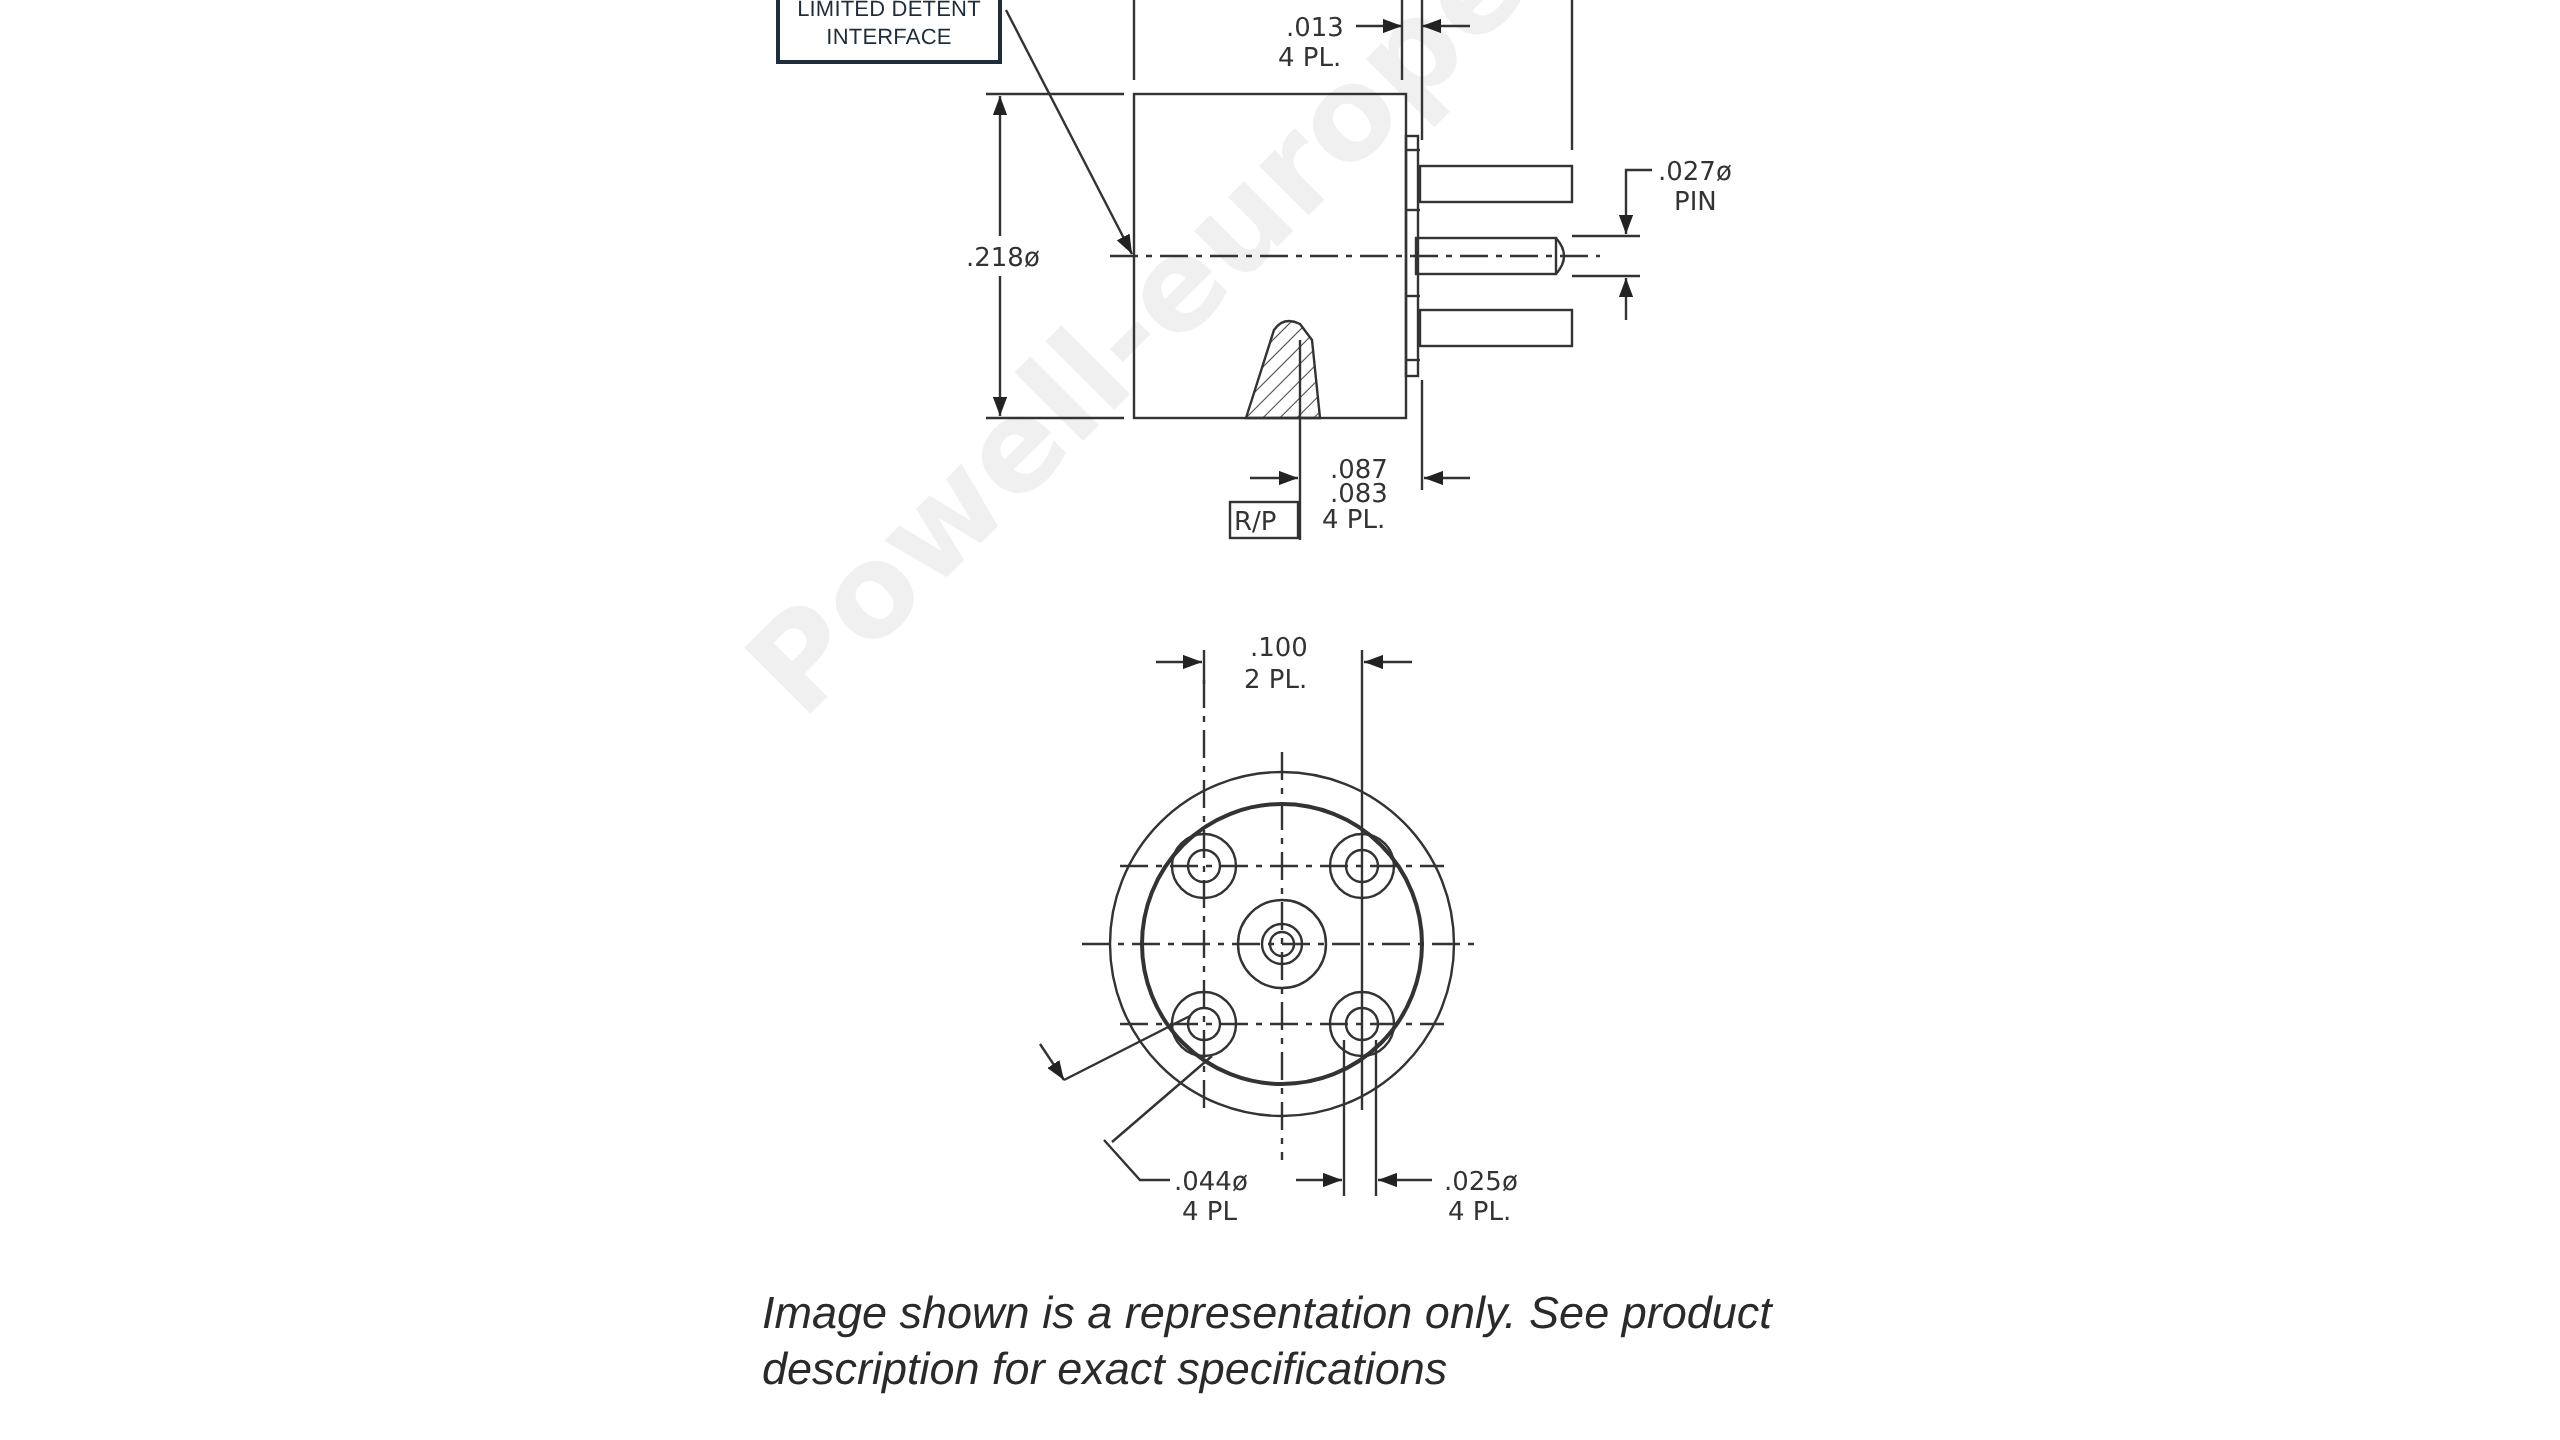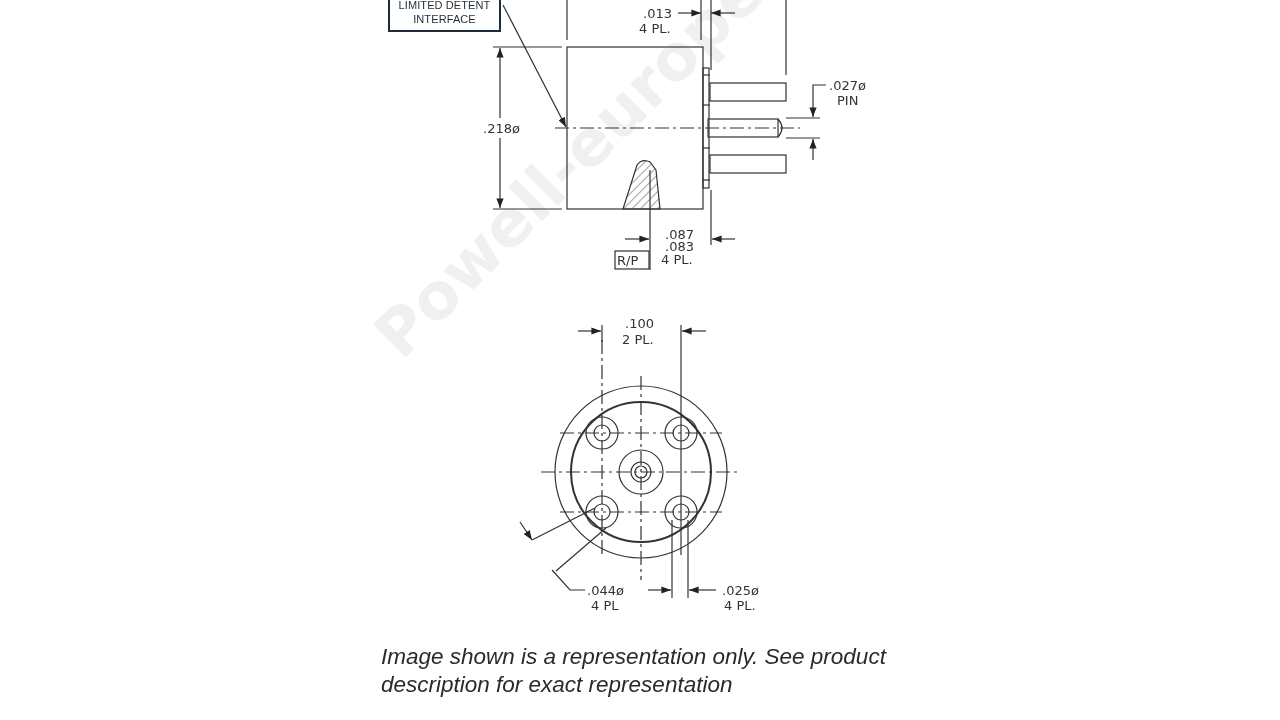--- a/index.html
+++ b/index.html
@@ -142,14 +142,14 @@
   </g>
 </svg>
 
 <div class="callout">
   <div>LIMITED DETENT</div>
   <div>INTERFACE</div>
 </div>
 
 <div class="caption">
   <div>Image shown is a representation only. See product</div>
-  <div>description for exact representation</div>
+  <div>description for exact specifications</div>
 </div>
 
 </body></html>

